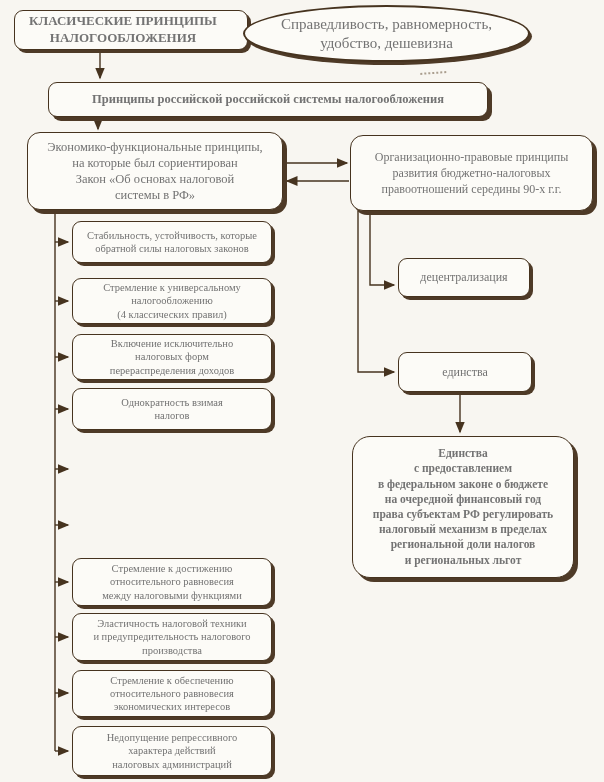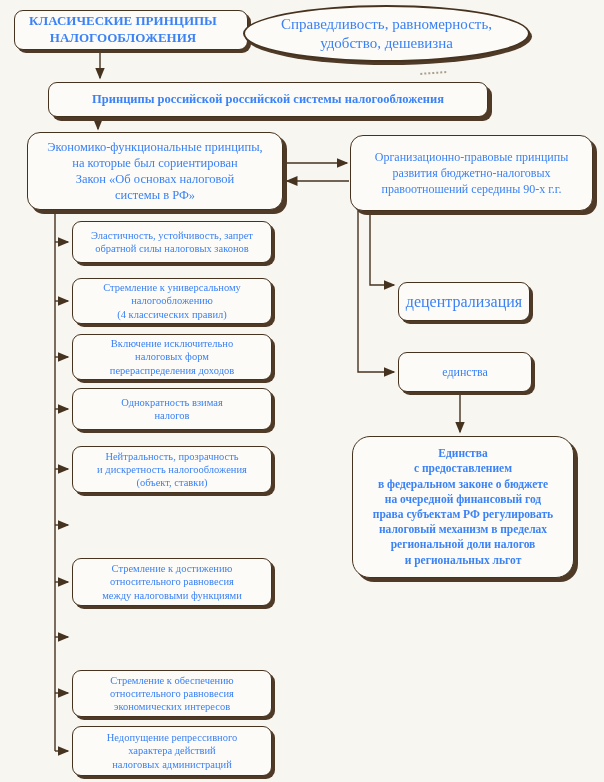--- a/index.html
+++ b/index.html
@@ -5,21 +5,21 @@
   html,body{margin:0;padding:0;}
   body{
     background:#e8e6e0;
     font-family:"Liberation Serif","DejaVu Serif",serif;
   }
   .page{
     position:relative;
     width:604px;height:782px;
     background:#f8f6f1;
     overflow:hidden;
-    color:#3b82f6;
+    color:#737373;
   }
   .connectors{
     position:absolute;left:0;top:0;width:604px;height:782px;
     z-index:1;
   }
   .box{
     position:absolute;
     box-sizing:border-box;
     background:#fcfbf7;
     border:1.4px solid #46331f;
@@ -59,21 +59,21 @@
     left:350px;top:135px;width:243px;height:76px;
     border-radius:13px;
     font-size:12px;line-height:1.35;
   }
   .item{
     left:72px;width:200px;
     border-radius:9px;
     font-size:10.5px;
     padding:2px 6px;
   }
-  .decentral{left:398px;top:282px;width:132px;height:39px;border-radius:9px;font-size:16px;}
+  .decentral{left:398px;top:258px;width:132px;height:39px;border-radius:9px;font-size:12px;}
   .unity{left:398px;top:352px;width:134px;height:40px;border-radius:9px;font-size:12px;}
   .unity-detail{
     left:352px;top:436px;width:222px;height:142px;
     border-radius:18px;
     font-size:11.5px;font-weight:bold;line-height:1.32;
     padding:4px 8px;
   }
   .artifact{
     position:absolute;left:420px;top:64px;width:26px;height:8px;
     z-index:2;
@@ -133,36 +133,36 @@
 
   <div class="box shadow-lg left-main">Экономико-функциональные принципы,
 на которые был сориентирован
 Закон  «Об основах налоговой
 системы в РФ»</div>
 
   <div class="box shadow-lg right-main">Организационно-правовые принципы
 развития бюджетно-налоговых
 правоотношений середины 90-х г.г.</div>
 
-  <div class="box shadow-sm item" style="top:221px;height:42px;">Эластичность, устойчивость, запрет
+  <div class="box shadow-sm item" style="top:221px;height:42px;">Стабильность, устойчивость, которые
 обратной силы налоговых законов</div>
   <div class="box shadow-sm item" style="top:278px;height:46px;">Стремление к универсальному
 налогообложению
 (4 классических правил)</div>
   <div class="box shadow-sm item" style="top:334px;height:46px;">Включение исключительно
 налоговых форм
 перераспределения доходов</div>
   <div class="box shadow-sm item" style="top:388px;height:42px;">Однократность взимая
 налогов</div>
-  <div class="box shadow-sm item" style="top:446px;height:47px;">Нейтральность, прозрачность
-и дискретность налогообложения
-(объект, ставки)</div>
   <div class="box shadow-sm item" style="top:558px;height:48px;">Стремление к достижению
 относительного равновесия
 между налоговыми функциями</div>
+  <div class="box shadow-sm item" style="top:613px;height:48px;">Эластичность налоговой техники
+и предупредительность налогового
+производства</div>
   <div class="box shadow-sm item" style="top:670px;height:47px;text-align:center;">Стремление к обеспечению
 относительного равновесия
 экономических интересов</div>
   <div class="box shadow-sm item" style="top:726px;height:50px;">Недопущение репрессивного
 характера действий
 налоговых администраций</div>
 
   <div class="box shadow-sm decentral">децентрализация</div>
   <div class="box shadow-sm unity">единства</div>
   <div class="box shadow-lg unity-detail">Единства

